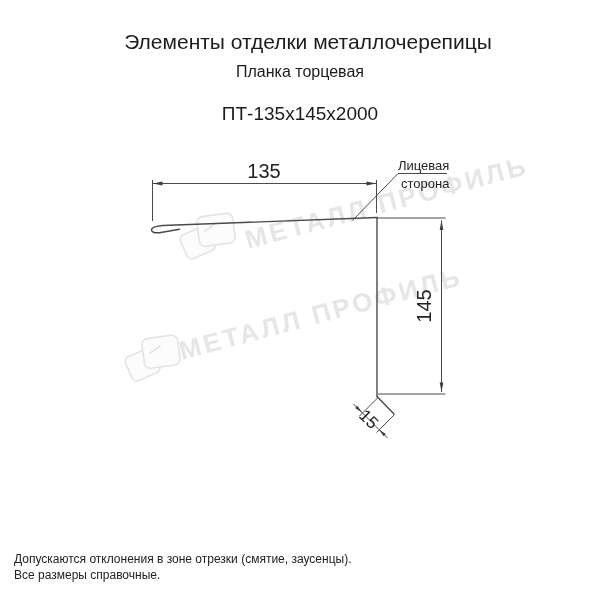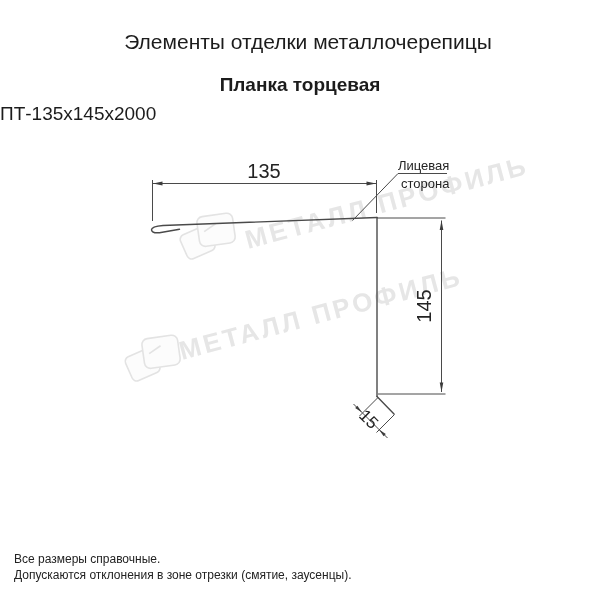--- a/index.html
+++ b/index.html
@@ -23,36 +23,36 @@
     width: 600px;
     text-align: center;
     font-size: 21px;
     font-weight: 400;
     line-height: 22px;
     color: #1c1c1c;
     margin: 8px;
   }
   .product-name {
     position: absolute;
-    top: 75px;
+    top: 62px;
     left: 0;
     width: 600px;
     text-align: center;
-    font-size: 19px;
-    font-weight: 700;
+    font-size: 16px;
+    font-weight: 400;
     line-height: 20px;
     color: #1c1c1c;
     margin: 0;
   }
   .product-code {
     position: absolute;
     top: 104px;
     left: 0;
     width: 600px;
-    text-align: left;
+    text-align: center;
     font-size: 19px;
     font-weight: 400;
     line-height: 20px;
     color: #1c1c1c;
     margin: 0;
   }
   .diagram-svg {
     position: absolute;
     top: 0;
     left: 0;
@@ -158,17 +158,17 @@
     </g>
 
     <g>
       <path d="M 447 173.5 L 398 173.5 L 352.5 220.5" stroke="#4a4a4a" stroke-width="1" fill="none"></path>
       <text class="leader-text" x="398" y="170">Лицевая</text>
       <text class="leader-text" x="401" y="188">сторона</text>
     </g>
   </svg>
 
   <div class="footnotes">
+    <p>Допускаются отклонения в зоне отрезки (смятие, заусенцы).</p>
     <p>Все размеры справочные.</p>
-    <p>Допускаются отклонения в зоне отрезки (смятие, заусенцы).</p>
   </div>
 
 </div>
 
 </body></html>

